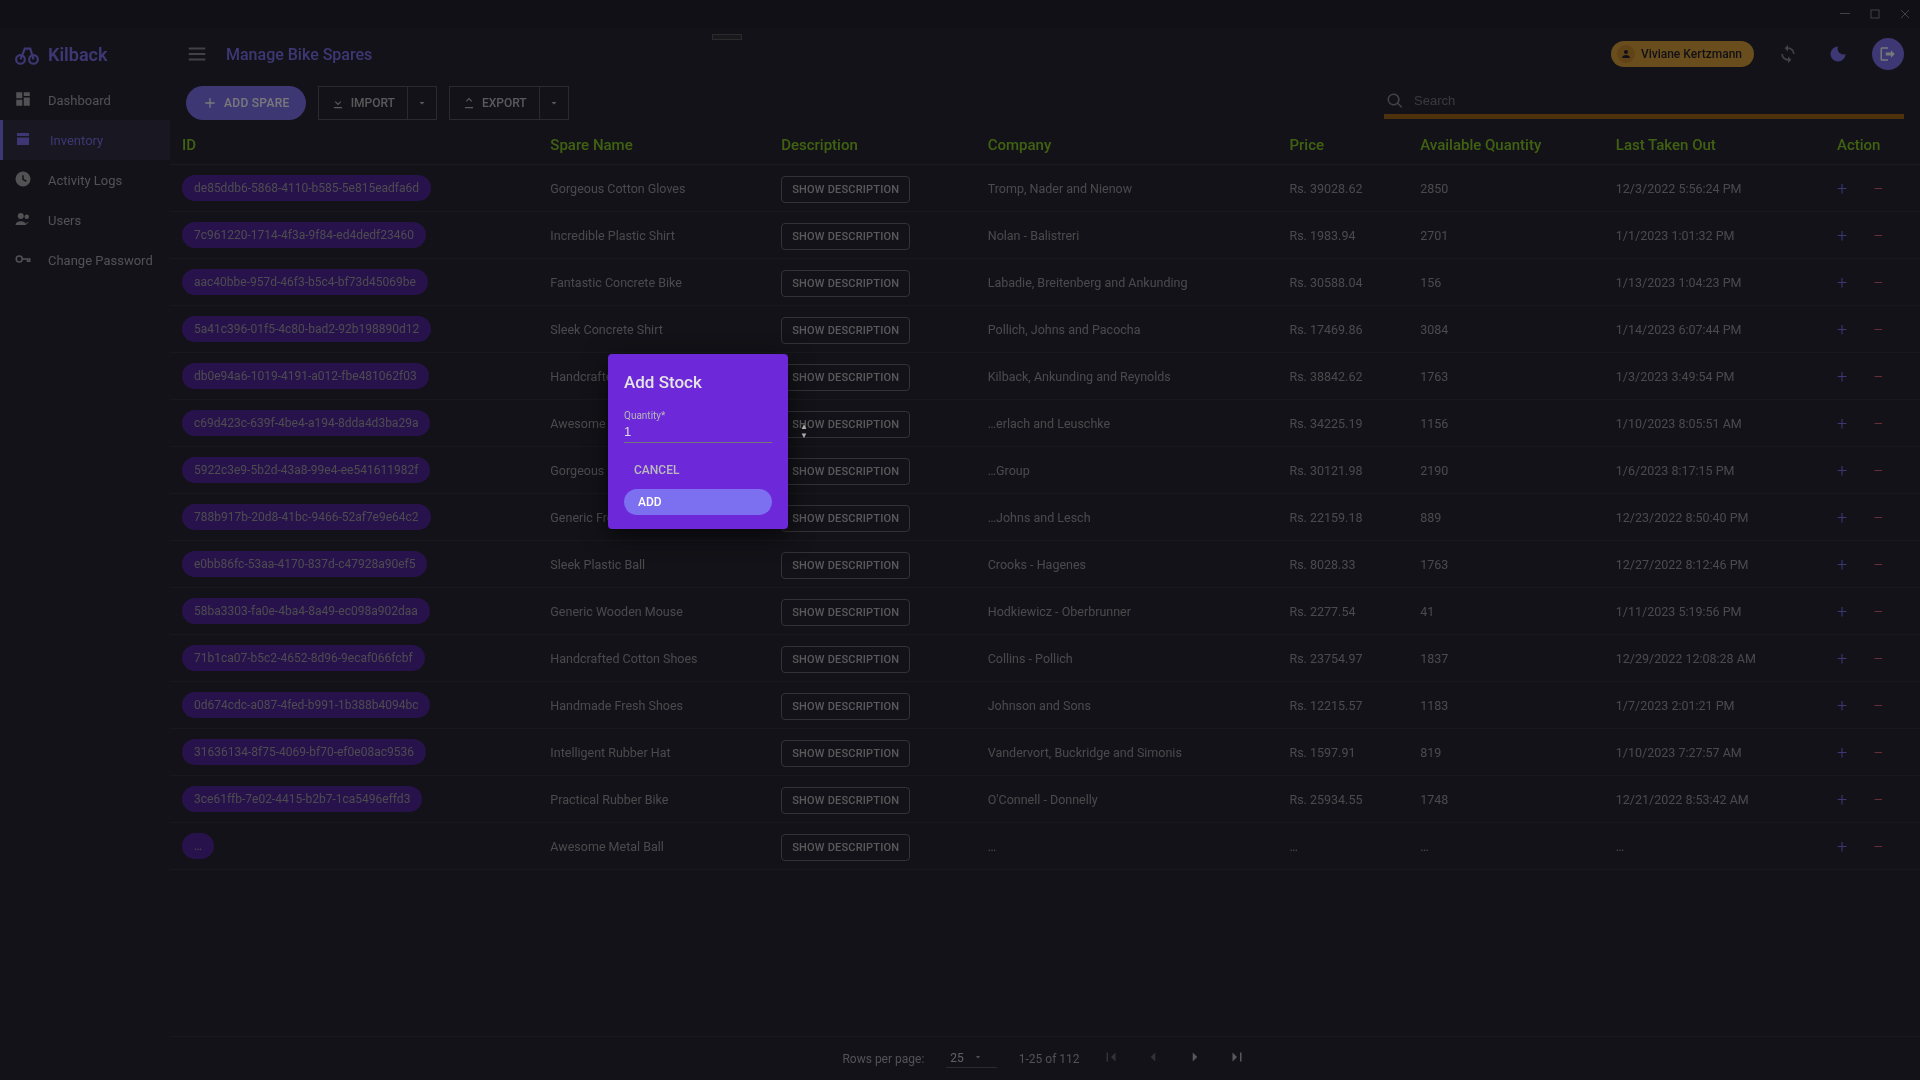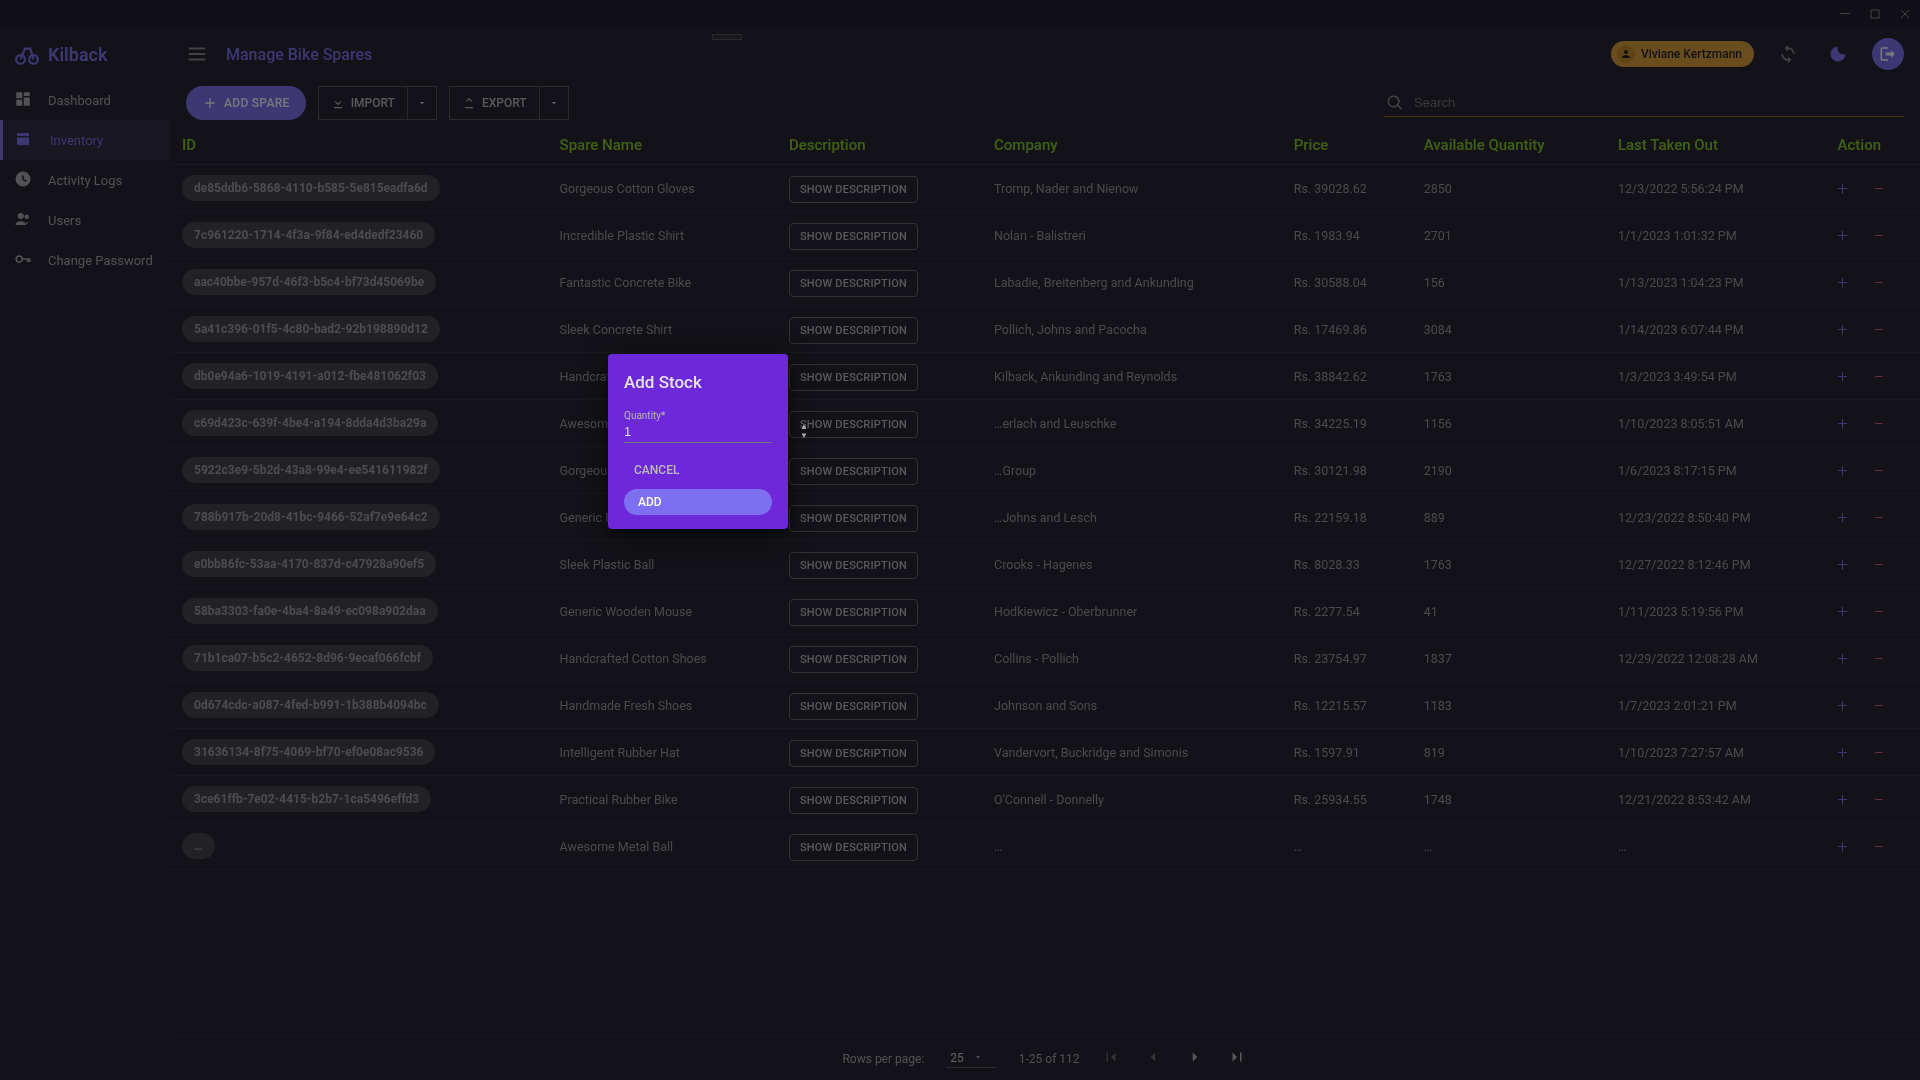--- a/index.html
+++ b/index.html
@@ -160,21 +160,21 @@
   height: 100%;
   font-size: 12px;
   font-weight: 500;
 }
 .btn-segment + .btn-segment { border-left: 1px solid #555; padding: 0 8px; }
 .toolbar-spacer { flex: 1; }
 .search-box {
   display: flex;
   align-items: center;
   gap: 10px;
-  border-bottom: 1px solid #a16207;
+  border-bottom: 5px solid #a16207;
   padding: 4px 2px;
   width: 520px;
   color: #888;
 }
 .search-box input {
   background: transparent;
   border: none;
   outline: none;
   color: #ccc;
   font-size: 13px;
@@ -198,27 +198,26 @@
   border-bottom: 1px solid #2f2f38;
 }
 td {
   padding: 10px 12px;
   color: #9a9a9a;
   font-size: 12.5px;
   border-bottom: 1px solid #2a2a32;
   vertical-align: middle;
 }
 .id-chip {
-  background: #404040;
+  background: #4c1d95;
   border-radius: 14px;
   padding: 6px 12px;
   color: #9e9e9e;
   font-size: 12px;
   display: inline-block;
-  font-weight: bold;
 }
 .desc-btn {
   border: 1px solid #666;
   color: #bbb;
   font-size: 11px;
   font-weight: 500;
   padding: 6px 10px;
   border-radius: 4px;
   letter-spacing: 0.2px;
 }

